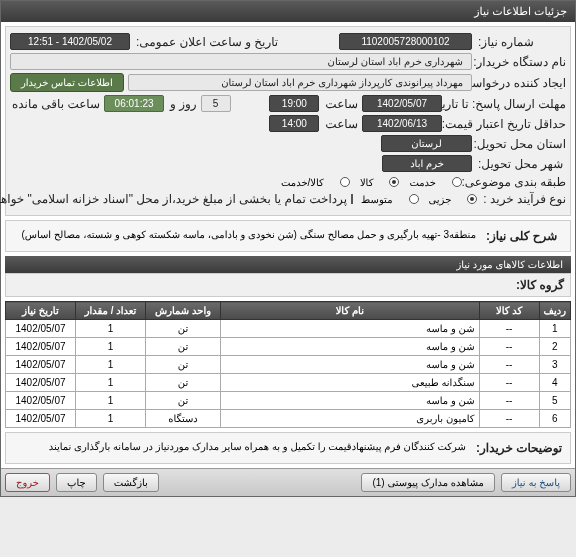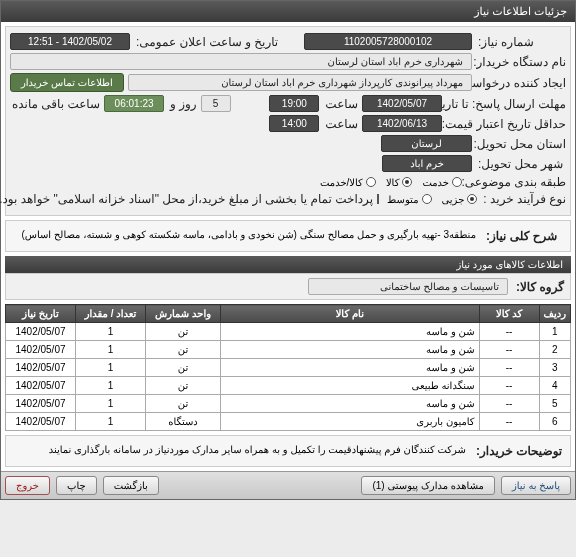--- a/index.html
+++ b/index.html
@@ -58,21 +58,21 @@
     color: #222;
     border: 1px solid #aaa;
   }
   .field.green {
     background: #6b8e5b;
     color: #fff;
     border: 1px solid #4a6b3f;
   }
   .field.wide { flex: 1; min-width: 180px; justify-content: flex-start; padding-right: 8px;}
   .radio-group { display: flex; gap: 10px; align-items: center; }
-  .radio-item { display: flex; align-items: center; gap: 3px; }
+  .radio-item { display: flex; align-items: center; gap: 16px; }
   .radio-dot {
     width: 10px; height: 10px; border-radius: 50%; border: 1px solid #555; background: #fff; display: inline-block; position: relative;
   }
   .radio-dot.on::after { content: ""; position: absolute; width: 4px; height: 4px; background: #333; border-radius: 50%; top: 2px; left: 2px; }
   .checkbox {
     width: 10px; height: 10px; border: 1px solid #555; background: #fff; display: inline-block;
   }
   .spacer { flex: 1; }
   .section-header {
     background: linear-gradient(#5a5a5a, #3a3a3a);
@@ -147,21 +147,21 @@
 
 <div class="window">
   <div class="titlebar">جزئیات اطلاعات نیاز</div>
 
   <div class="content watermark-bg">
 
     <div class="form-area">
 
       <div class="row">
         <span class="label" style="width:90px">شماره نیاز:</span>
-        <span class="field" style="width:168px">1102005728000102</span>
+        <span class="field" style="width:133px">1102005728000102</span>
         <span class="spacer"></span>
         <span class="label">تاریخ و ساعت اعلان عمومی:</span>
         <span class="field" style="width:120px">1402/05/02 - 12:51</span>
       </div>
 
       <div class="row">
         <span class="label" style="width:90px">نام دستگاه خریدار:</span>
         <span class="field light wide">شهرداری خرم اباد استان لرستان</span>
       </div>
 
@@ -239,21 +239,20 @@
 
     <div class="desc-box" style="display:flex;gap:8px">
       <span class="label" style="font-weight:bold;min-width:80px">شرح کلی نیاز:</span>
       <span>منطقه3 -تهیه بارگیری و حمل مصالح سنگی (شن نخودی و بادامی، ماسه شکسته کوهی و شسته، مصالح اساس)</span>
     </div>
 
     <div class="section-header">اطلاعات کالاهای مورد نیاز</div>
 
     <div class="group-row">
       <span class="label" style="font-weight:bold">گروه کالا:</span>
-      <span class="field light" style="min-width:200px;justify-content:flex-start;padding-right:8px">تاسیسات و مصالح ساختمانی</span>
     </div>
 
     <table>
       <thead>
         <tr>
           <th style="width:30px">ردیف</th>
           <th style="width:60px">کد کالا</th>
           <th>نام کالا</th>
           <th style="width:75px">واحد شمارش</th>
           <th style="width:70px">تعداد / مقدار</th>

